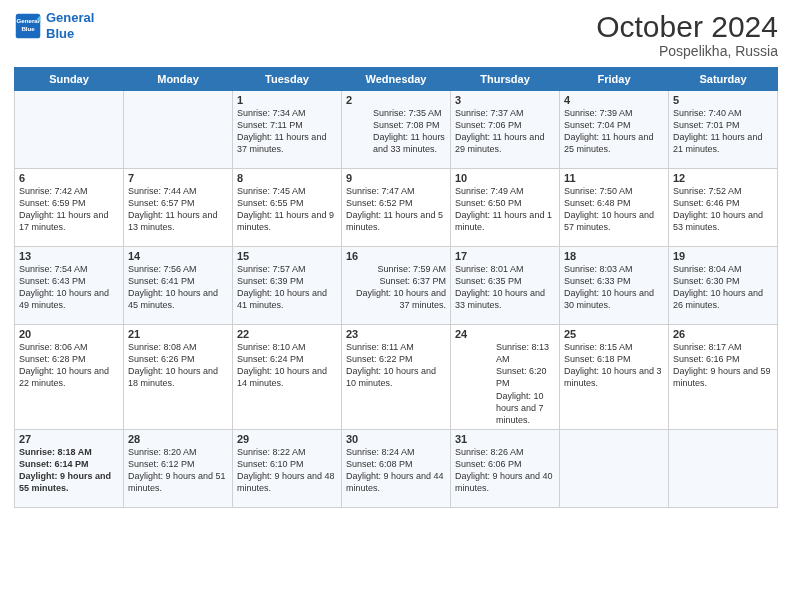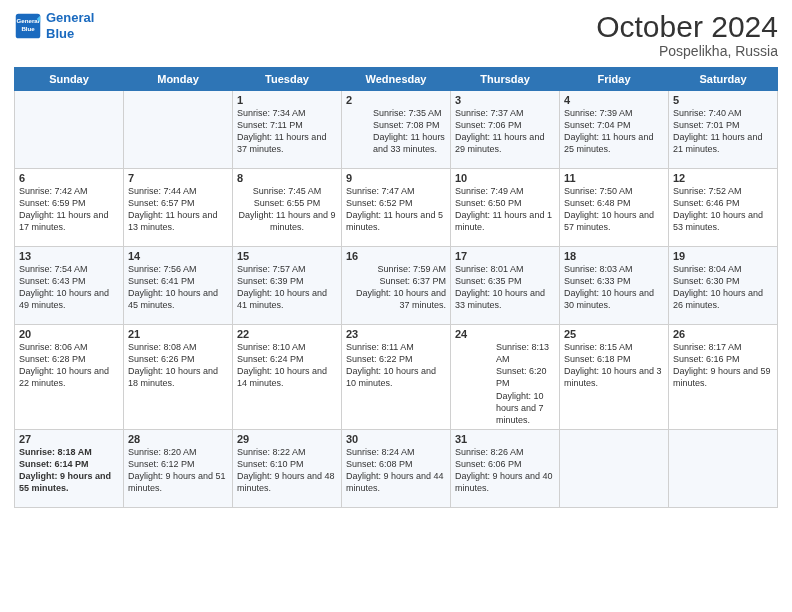--- a/index.html
+++ b/index.html
@@ -171,21 +171,21 @@
 Daylight: 11 hours and 17 minutes.</div>
           </td>
           <td>
             <span class="day-num">7</span>
             <div class="cell-text" style="white-space: pre-line;">Sunrise: 7:44 AM
 Sunset: 6:57 PM
 Daylight: 11 hours and 13 minutes.</div>
           </td>
           <td>
             <span class="day-num">8</span>
-            <div class="cell-text" style="white-space: pre-line; text-align: center;">Sunrise: 7:45 AM
+            <div class="cell-text" style="white-space: pre-line;">Sunrise: 7:45 AM
 Sunset: 6:55 PM
 Daylight: 11 hours and 9 minutes.</div>
           </td>
           <td>
             <span class="day-num">9</span>
             <div class="cell-text" style="white-space: pre-line;">Sunrise: 7:47 AM
 Sunset: 6:52 PM
 Daylight: 11 hours and 5 minutes.</div>
           </td>
           <td>

